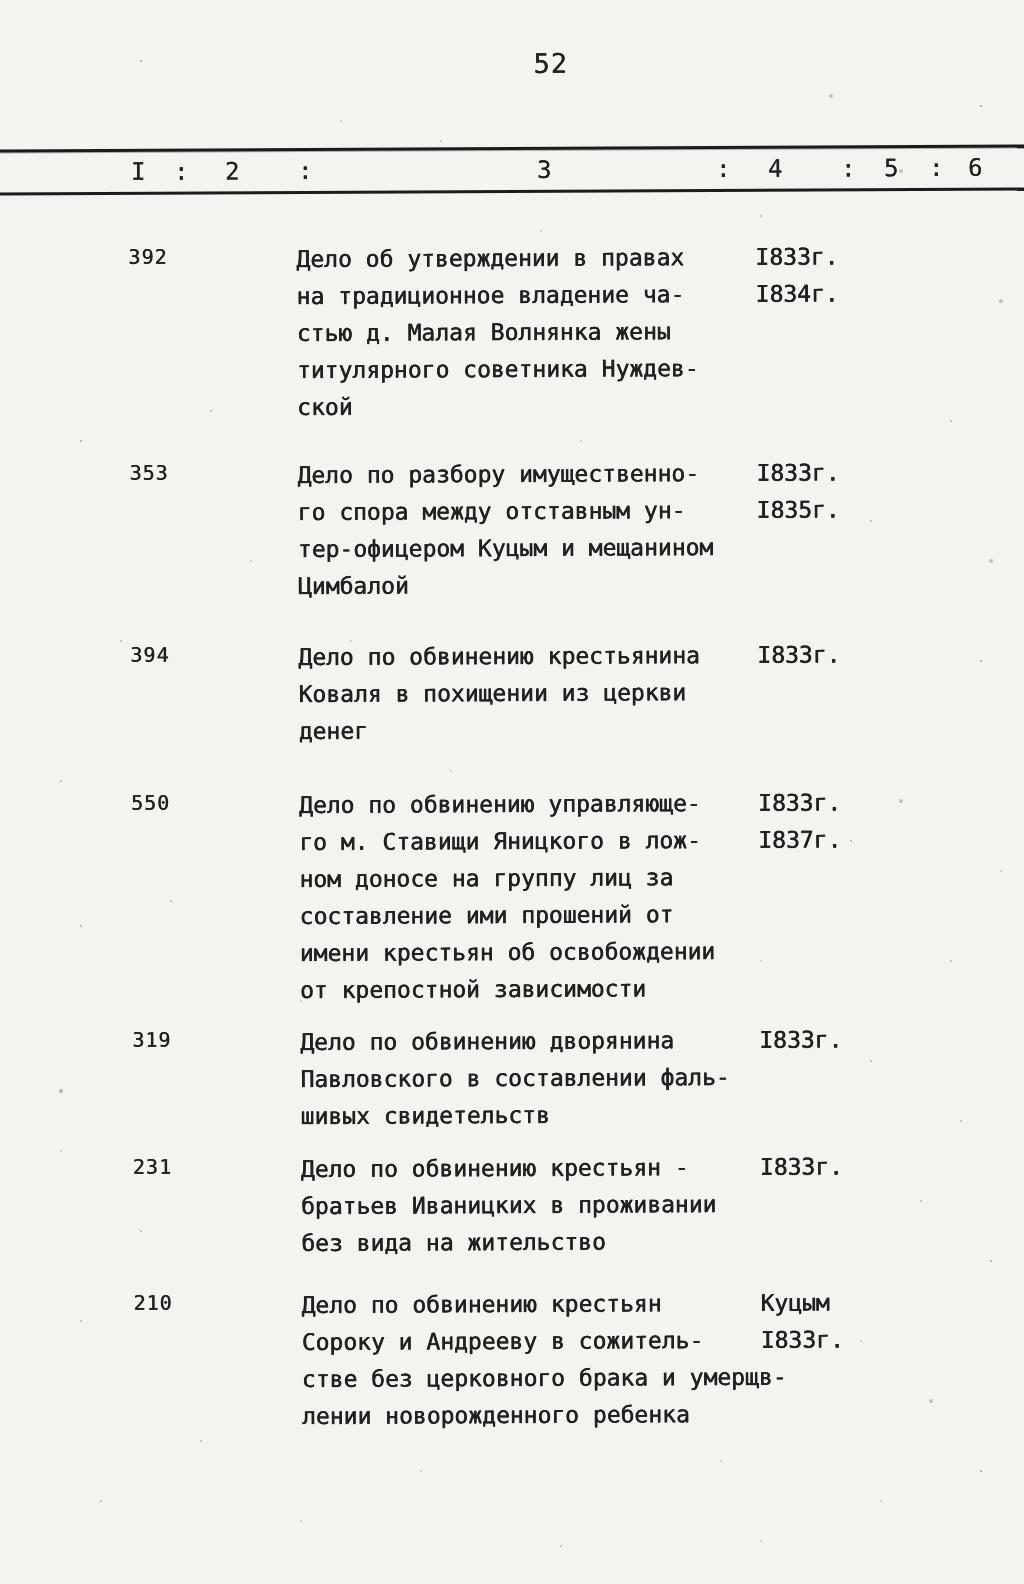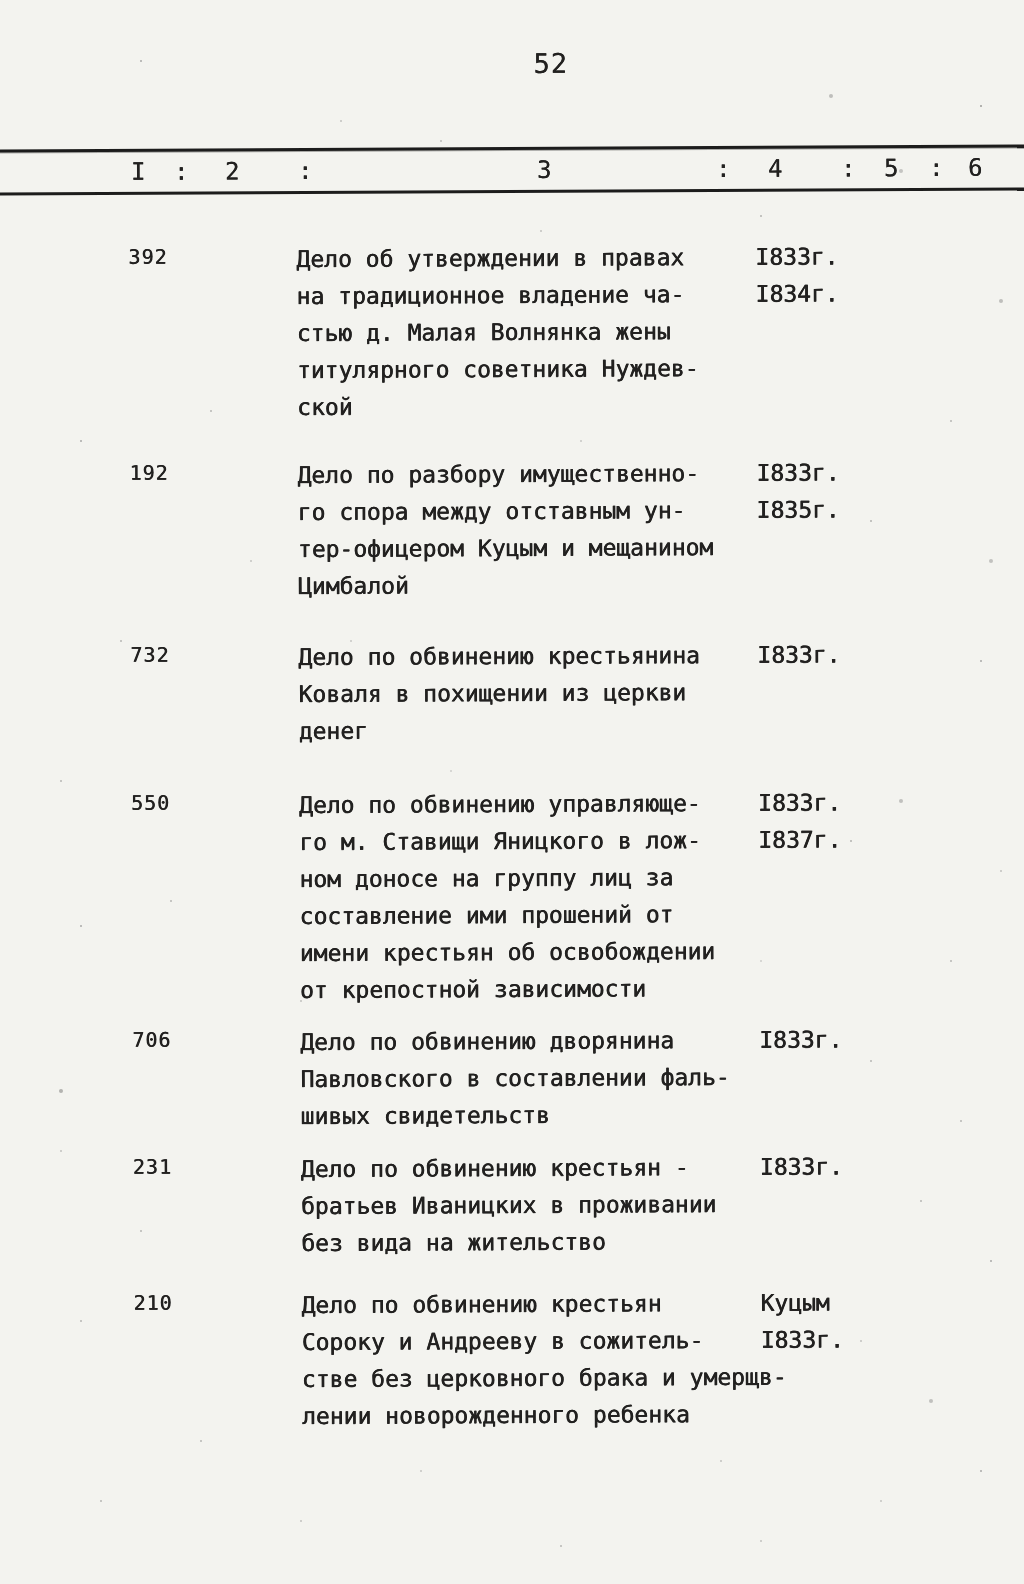--- a/index.html
+++ b/index.html
@@ -165,51 +165,51 @@
       <span class="desc">Дело об утверждении в правах
 на традиционное владение ча-
 стью д. Малая Волнянка жены
 титулярного советника Нуждев-
 ской</span>
       <span class="dates">I833г.
 I834г.</span>
     </div>
 
     <div class="entry e393">
-      <span class="num">192</span>
+      <span class="num">353</span>
       <span class="desc">Дело по разбору имущественно-
 го спора между отставным ун-
 тер-офицером Куцым и мещанином
 Цимбалой</span>
       <span class="dates">I833г.
 I835г.</span>
     </div>
 
     <div class="entry e394">
-      <span class="num">732</span>
+      <span class="num">394</span>
       <span class="desc">Дело по обвинению крестьянина
 Коваля в похищении из церкви
 денег</span>
       <span class="dates">I833г.</span>
     </div>
 
     <div class="entry e395">
       <span class="num">550</span>
       <span class="desc">Дело по обвинению управляюще-
 го м. Ставищи Яницкого в лож-
 ном доносе на группу лиц за
 составление ими прошений от
 имени крестьян об освобождении
 от крепостной зависимости</span>
       <span class="dates">I833г.
 I837г.</span>
     </div>
 
     <div class="entry e396">
-      <span class="num">706</span>
+      <span class="num">319</span>
       <span class="desc">Дело по обвинению дворянина
 Павловского в составлении фаль-
 шивых свидетельств</span>
       <span class="dates">I833г.</span>
     </div>
 
     <div class="entry e397">
       <span class="num">231</span>
       <span class="desc">Дело по обвинению крестьян -
 братьев Иваницких в проживании

